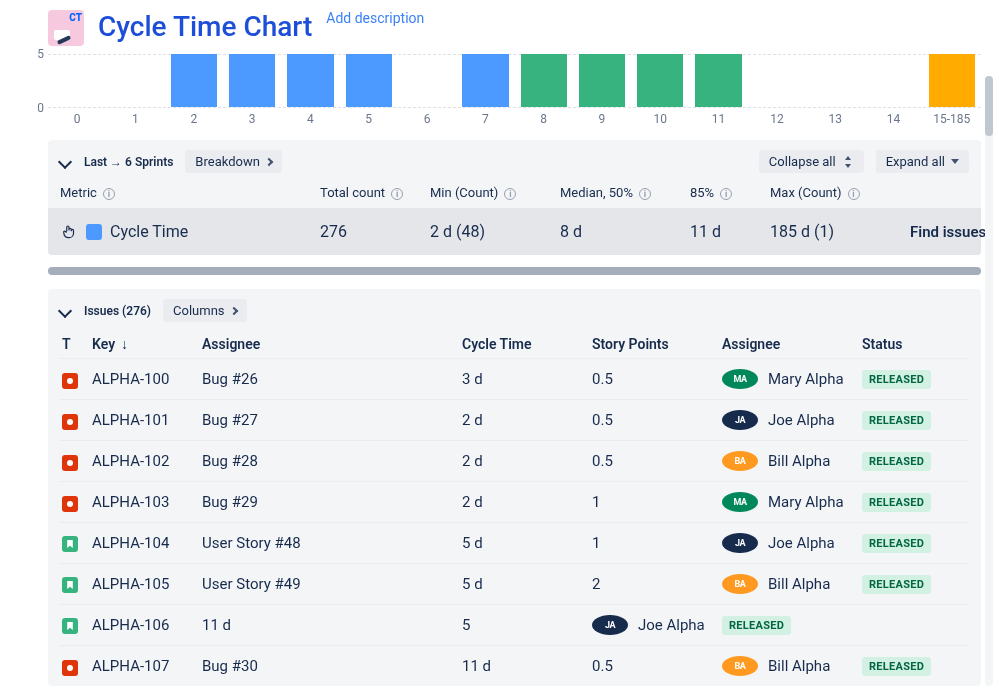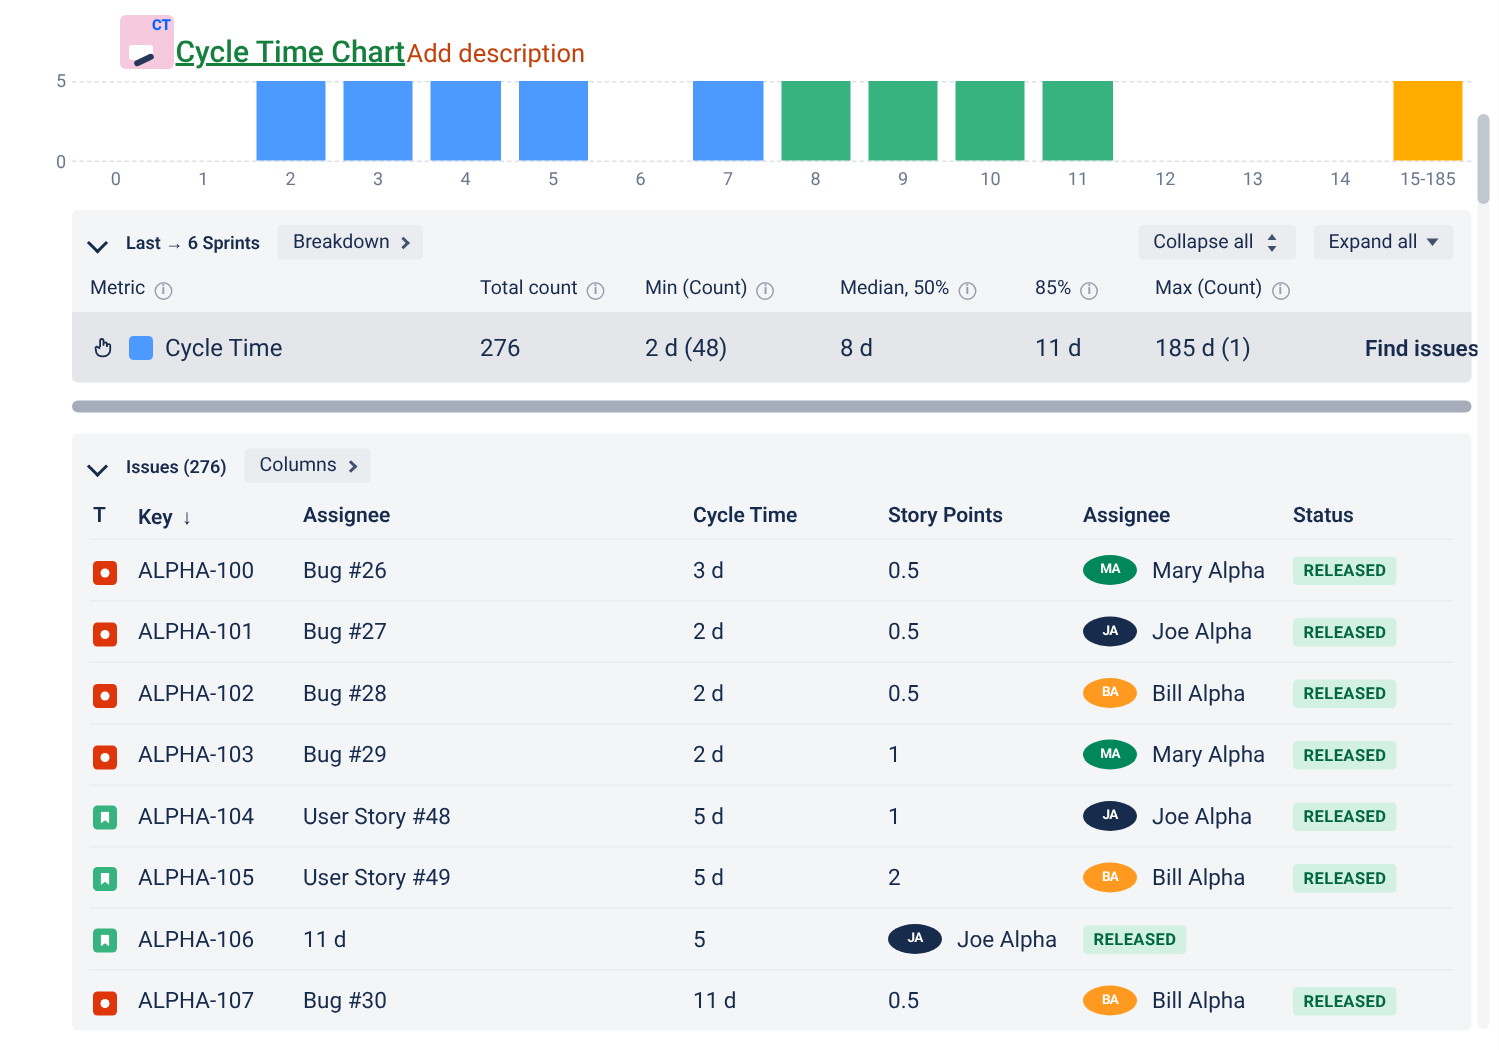--- a/index.html
+++ b/index.html
@@ -9,37 +9,37 @@
     color: #172B4D;
     background: #fff;
     width: 999px;
     height: 700px;
     overflow: hidden;
     padding: 10px 18px 0 48px;
     position: relative;
   }
 
   
-  .header { display: flex; align-items: flex-end; gap: 1px; margin-bottom: 8px; margin-left: 32px; }
+  .header { display: flex; align-items: flex-start; gap: 14px; margin-bottom: 8px; }
   .app-icon {
     width: 36px; height: 36px; border-radius: 4px;
     background: #f7c9de;
     position: relative; display:flex; align-items:flex-start; justify-content:flex-end;
     font-size: 10px; font-weight:800; color:#0065ff; padding:2px 2px 0 0;
   }
   .app-icon::before{
     content:""; position:absolute; left:6px; bottom:6px; width:16px;height:10px;
     background:#fff; border-radius:2px;
   }
   .app-icon::after{
     content:""; position:absolute; left:9px; bottom:4px; width:14px;height:4px;
     background:#253858; transform:rotate(-25deg); border-radius:2px;
   }
-  .page-title { font-size: 20px; font-weight: 500; color:#15803d;text-decoration:underline; }
-  .add-desc { font-size: 17px; color: #c2410c; cursor:pointer; }
+  .page-title { font-size: 28px; font-weight: 500; color:#1d4ed8; }
+  .add-desc { font-size: 14px; color: #3b82f6; cursor:pointer; }
 
   
   .chart-wrap { position: relative; margin: 0 0 14px 0; }
   .y-axis { position:absolute; left:-28px; top:0; height:54px; width:24px; }
   .y-tick { position:absolute; right:0; font-size:12px; color:#6B778C; transform:translateY(-50%);}
   .plot {
     position: relative;
     height: 54px;
     border-bottom: 1px dashed #DFE1E6;
     background:

